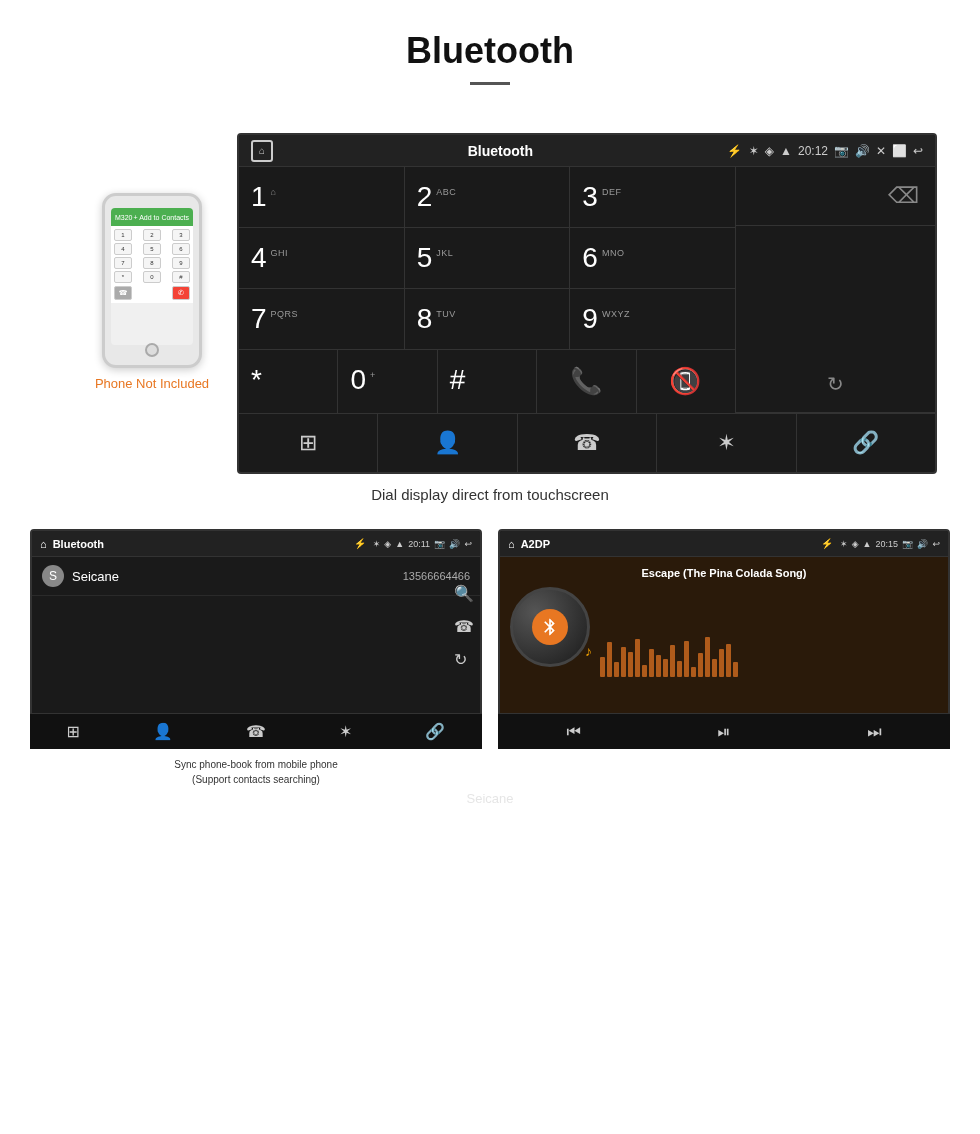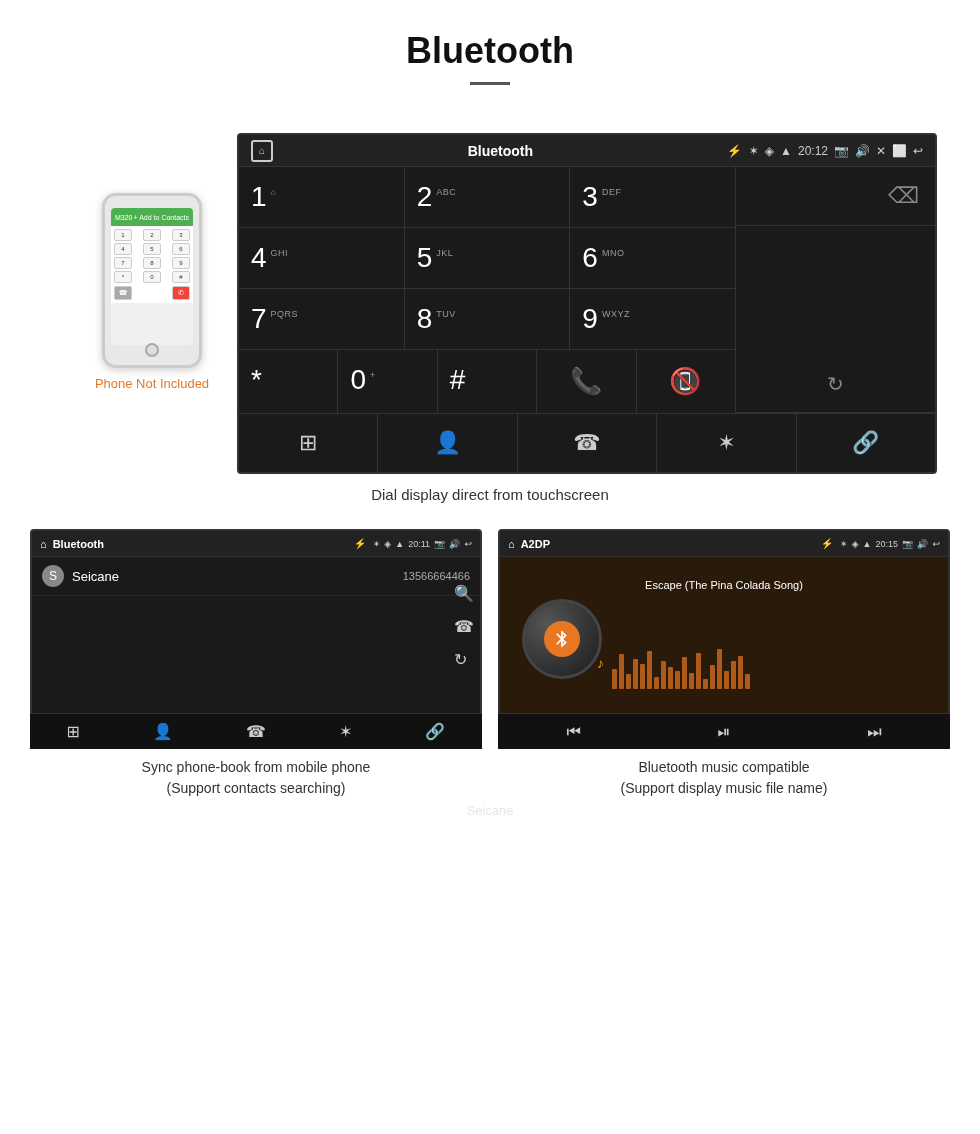--- a/index.html
+++ b/index.html
@@ -381,27 +381,28 @@
     .mini-bottom-icon {
       color: #ccc;
       font-size: 16px;
     }
     .mini-bottom-icon.active {
       color: #e87722;
     }
 
     
     .music-screen-content {
-      padding: 22px;
+      padding: 10px;
       display: flex;
       flex-direction: column;
       align-items: center;
       background: #2a1a0a;
       height: 100%;
       position: relative;
+      font-weight: bold;
     }
     .music-song-title {
       color: #fff;
       font-size: 11px;
       text-align: center;
       margin-bottom: 8px;
     }
     .music-album-art {
       width: 80px;
       height: 80px;
@@ -458,21 +459,21 @@
       justify-content: space-around;
     }
     .music-ctrl-icon {
       color: #ccc;
       font-size: 16px;
     }
 
     
     .bottom-caption {
       text-align: center;
-      font-size: 14px;
+      font-size: 10px;
       color: #333;
       margin-top: 8px;
       line-height: 1.5;
     }
 
     
     .watermark {
       text-align: center;
       color: #ccc;
       font-size: 13px;
@@ -761,22 +762,18 @@
           </div>
         </div>
 
         <div class="music-controls">
           <span class="music-ctrl-icon">⏮</span>
           <span class="music-ctrl-icon">⏯</span>
           <span class="music-ctrl-icon">⏭</span>
         </div>
       </div>
     </div>
-    <div class="bottom-caption">
-      <span style="white-space:pre-line;">Bluetooth music compatible
-(Support display music file name)</span>
-    </div>
   </div>
 </div>
 
 <div class="watermark">
   <span>Seicane</span>
 </div>
 
 </body></html>

